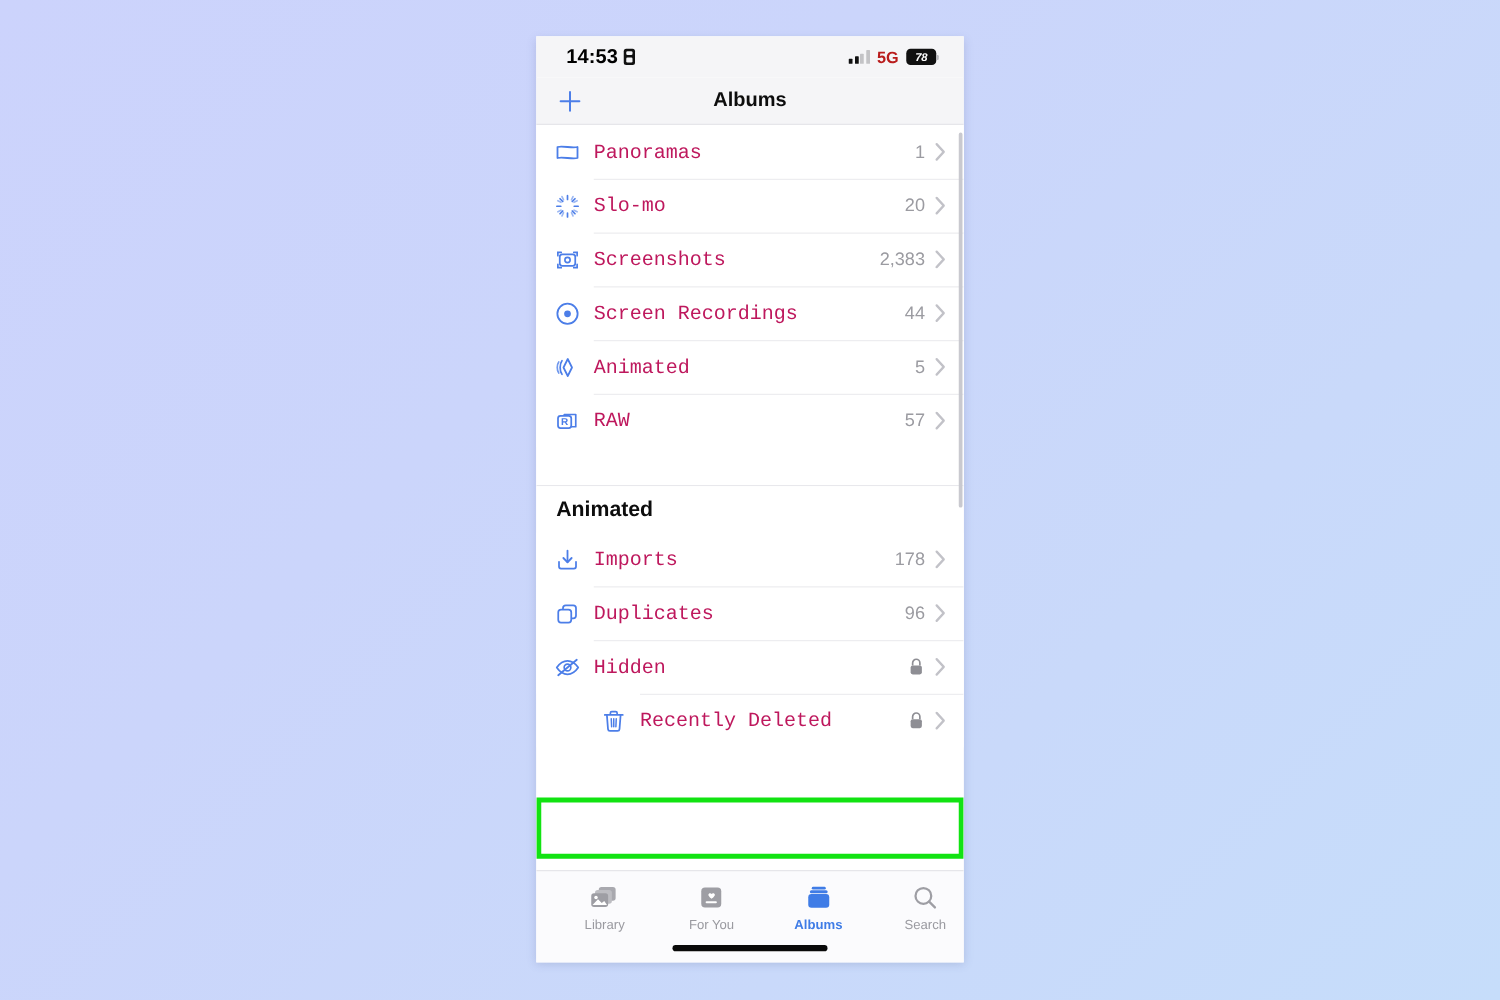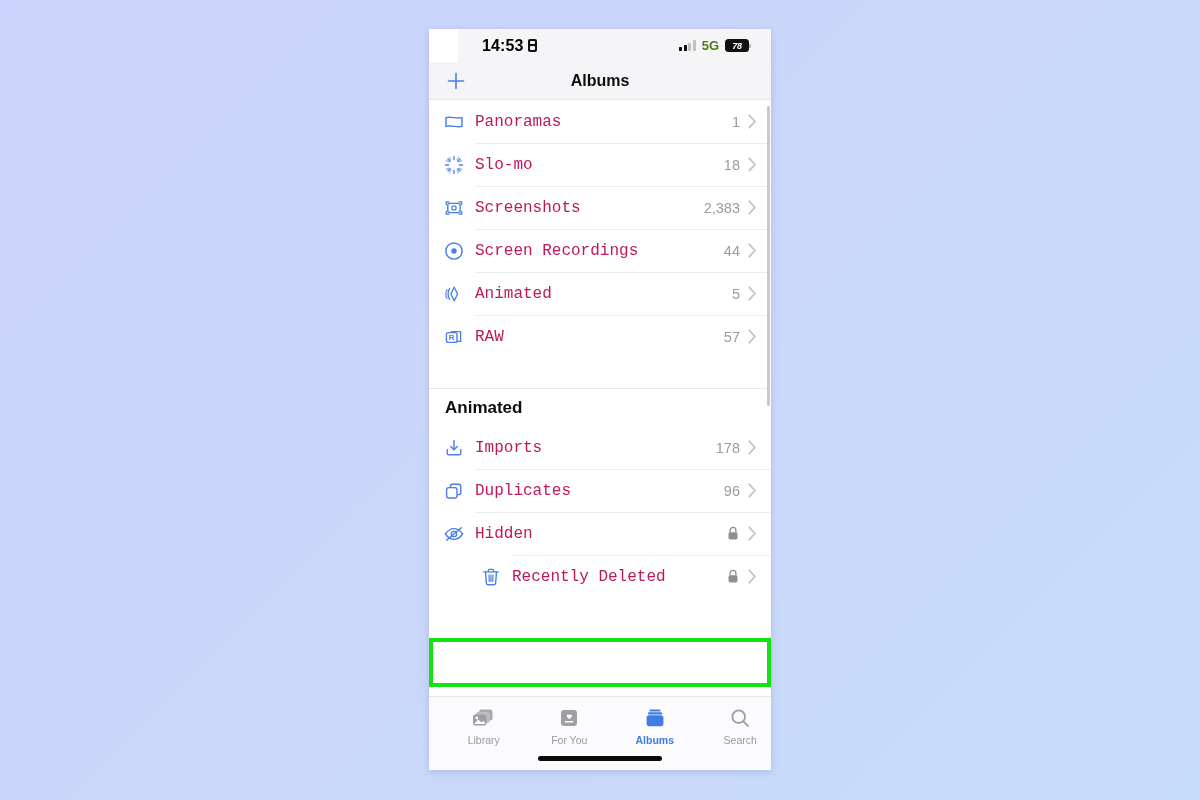--- a/index.html
+++ b/index.html
@@ -16,42 +16,41 @@
     background:#ffffff; overflow:hidden;
     box-shadow:0 2px 7px rgba(80,90,140,.22);
     display:flex; flex-direction:column;
   }
 
   
   .statusbar{
     height:33px; flex:0 0 33px; background:#f5f5f7;
     display:flex; align-items:center; padding:0 20px 0 24px;
     position:relative;
-    margin-left:29px;
   }
   .sb-time{
     font-size:16px; font-weight:bold; color:#000; letter-spacing:.1px;
     display:flex; align-items:center; gap:5px;
   }
   .sb-rec{
     width:9px;height:13px;background:#111;border-radius:2px;position:relative;
   }
   .sb-rec::after{content:"";position:absolute;left:2px;top:2px;width:5px;height:3px;background:#f5f5f7;border-radius:1px;}
   .sb-rec::before{content:"";position:absolute;left:2px;top:7px;width:5px;height:4px;background:#f5f5f7;border-radius:1px;}
   .sb-right{
     position:absolute; right:20px; top:0; height:33px;
     display:flex; align-items:center; gap:6px;
   }
   .sb-signal{display:flex;align-items:flex-end;gap:1.5px;height:11px;}
   .sb-signal i{width:3px;background:#111;border-radius:.5px;display:block;}
   .sb-signal i:nth-child(1){height:4px;}
   .sb-signal i:nth-child(2){height:6px;}
   .sb-signal i:nth-child(3){height:8px;background:#c3c3c6;}
   .sb-signal i:nth-child(4){height:11px;background:#c3c3c6;}
-  .sb-net{font-size:13px;font-weight:600;color:#4d7c0f;}
+  .sb-net{font-size:13px;font-weight:600;color:#b91c1c;}
   .sb-batt{position:relative;width:26px;height:13px;font-style:italic;}
   .sb-batt .shell{
     width:24px;height:13px;border-radius:3.5px;background:#111;
     display:flex;align-items:center;justify-content:center;
   }
   .sb-batt .shell span{font-size:9px;font-weight:bold;color:#fff;letter-spacing:-.2px;}
   .sb-batt .nub{position:absolute;right:0;top:4.5px;width:1.7px;height:4px;background:#b9b9bd;border-radius:0 1px 1px 0;}
 
   
   .navbar{
@@ -198,21 +197,21 @@
               <line x1="3.3" y1="6.6" x2="5.8" y2="7.8" opacity=".55"></line>
               <line x1="18.7" y1="6.6" x2="16.2" y2="7.8" opacity=".55"></line>
               <line x1="3.3" y1="15.4" x2="5.8" y2="14.2" opacity=".55"></line>
               <line x1="18.7" y1="15.4" x2="16.2" y2="14.2" opacity=".55"></line>
               <line x1="6.6" y1="18.7" x2="7.8" y2="16.2" opacity=".55"></line>
               <line x1="15.4" y1="18.7" x2="14.2" y2="16.2" opacity=".55"></line>
             </g>
           </svg>
         </span>
         <span class="row-label">Slo-mo</span>
-        <span class="row-count">18</span>
+        <span class="row-count">20</span>
         <span class="chev">
           <svg width="9" height="15" viewBox="0 0 9 15">
               <path d="M1.3 1.3 L7 7.5 L1.3 13.7" fill="none" stroke="#c2c2c8" stroke-width="1.8" stroke-linecap="round" stroke-linejoin="round"></path>
             </svg>
         </span>
       </div>
 
 
 
       <div class="row">

